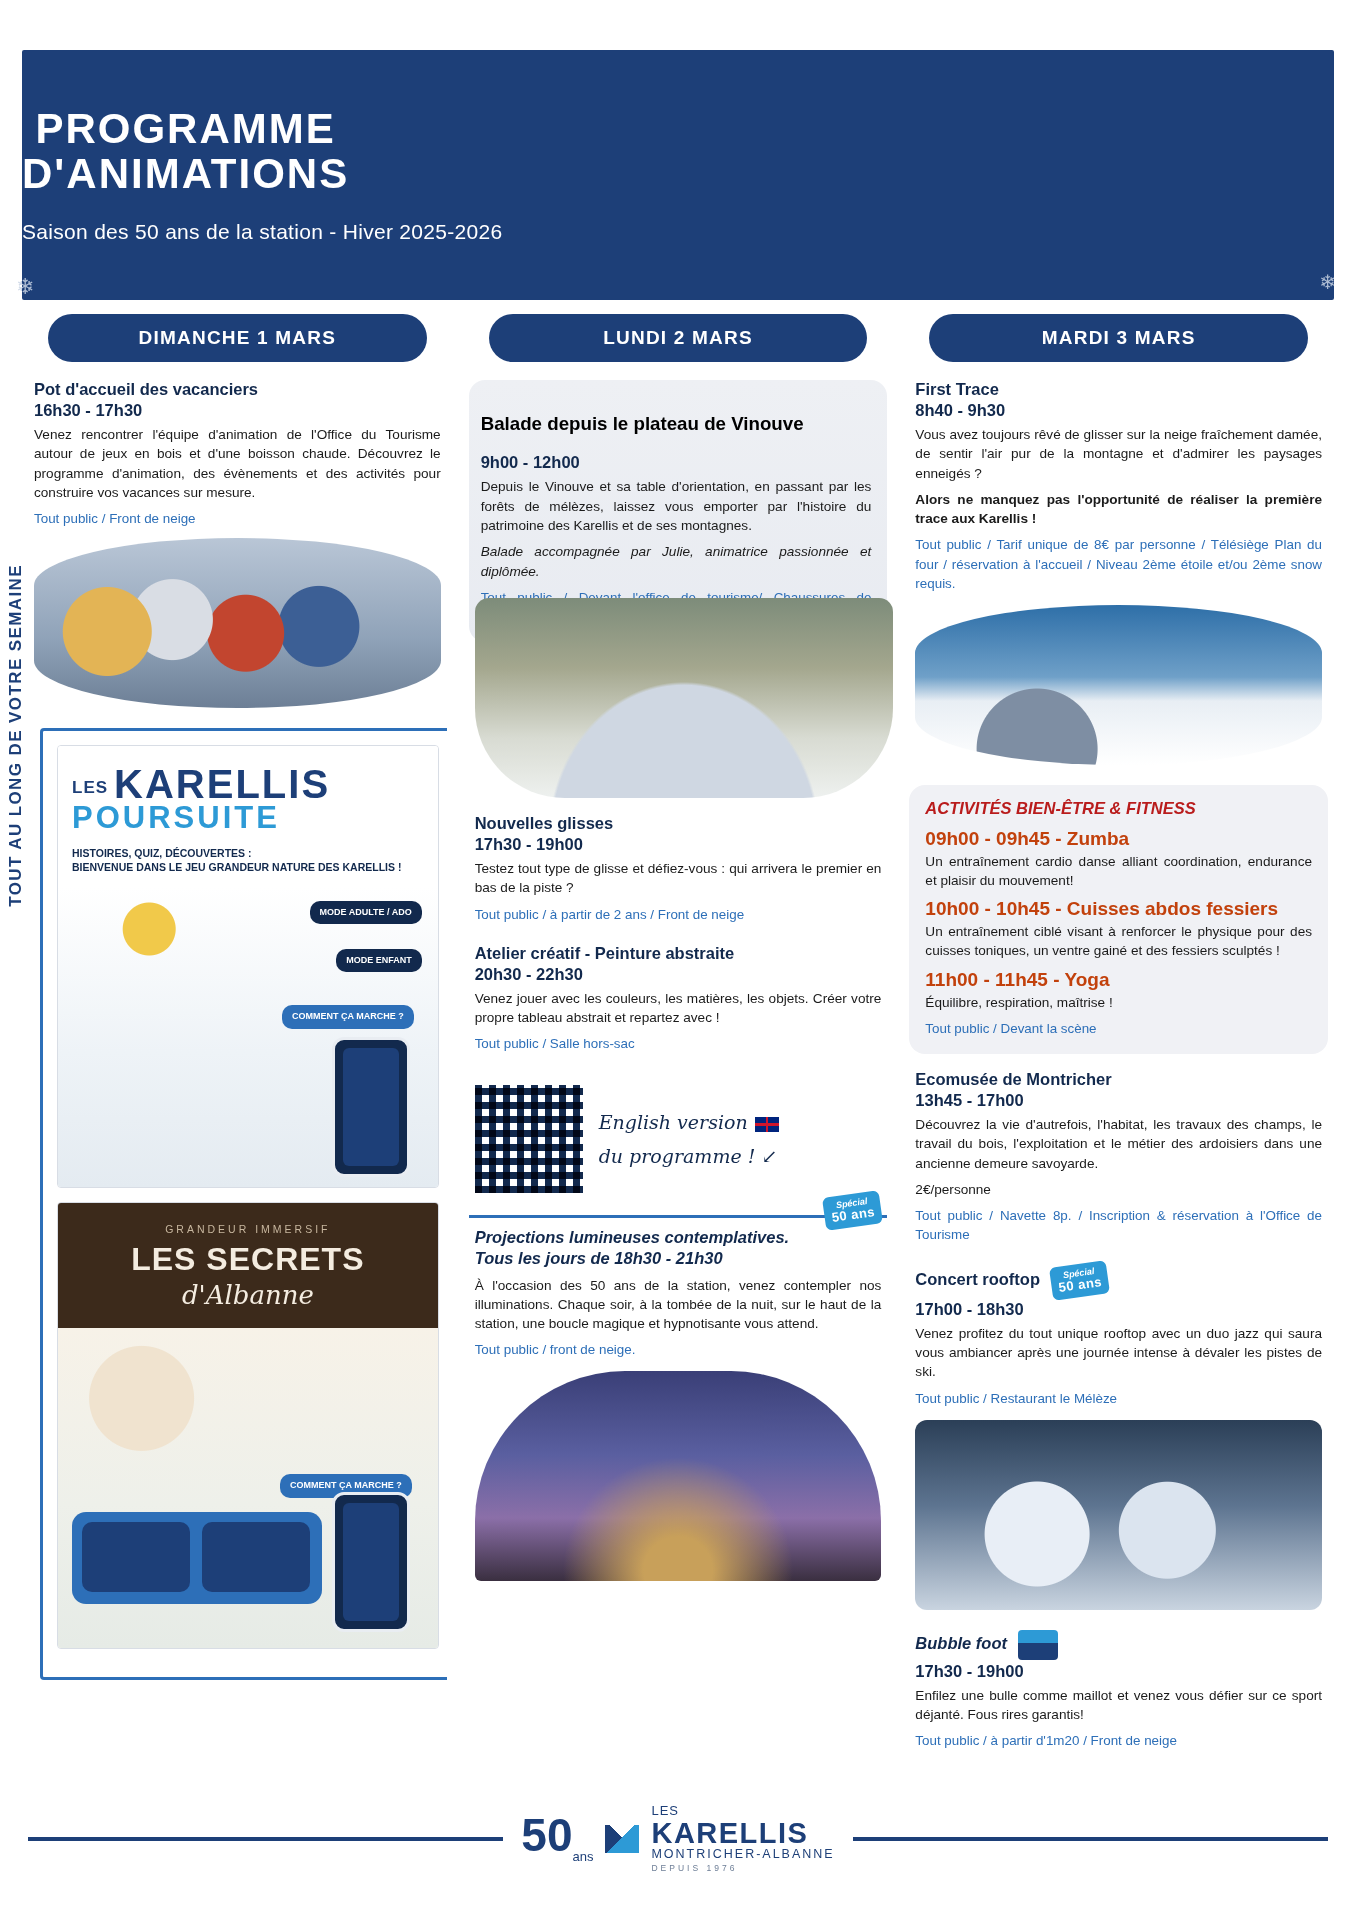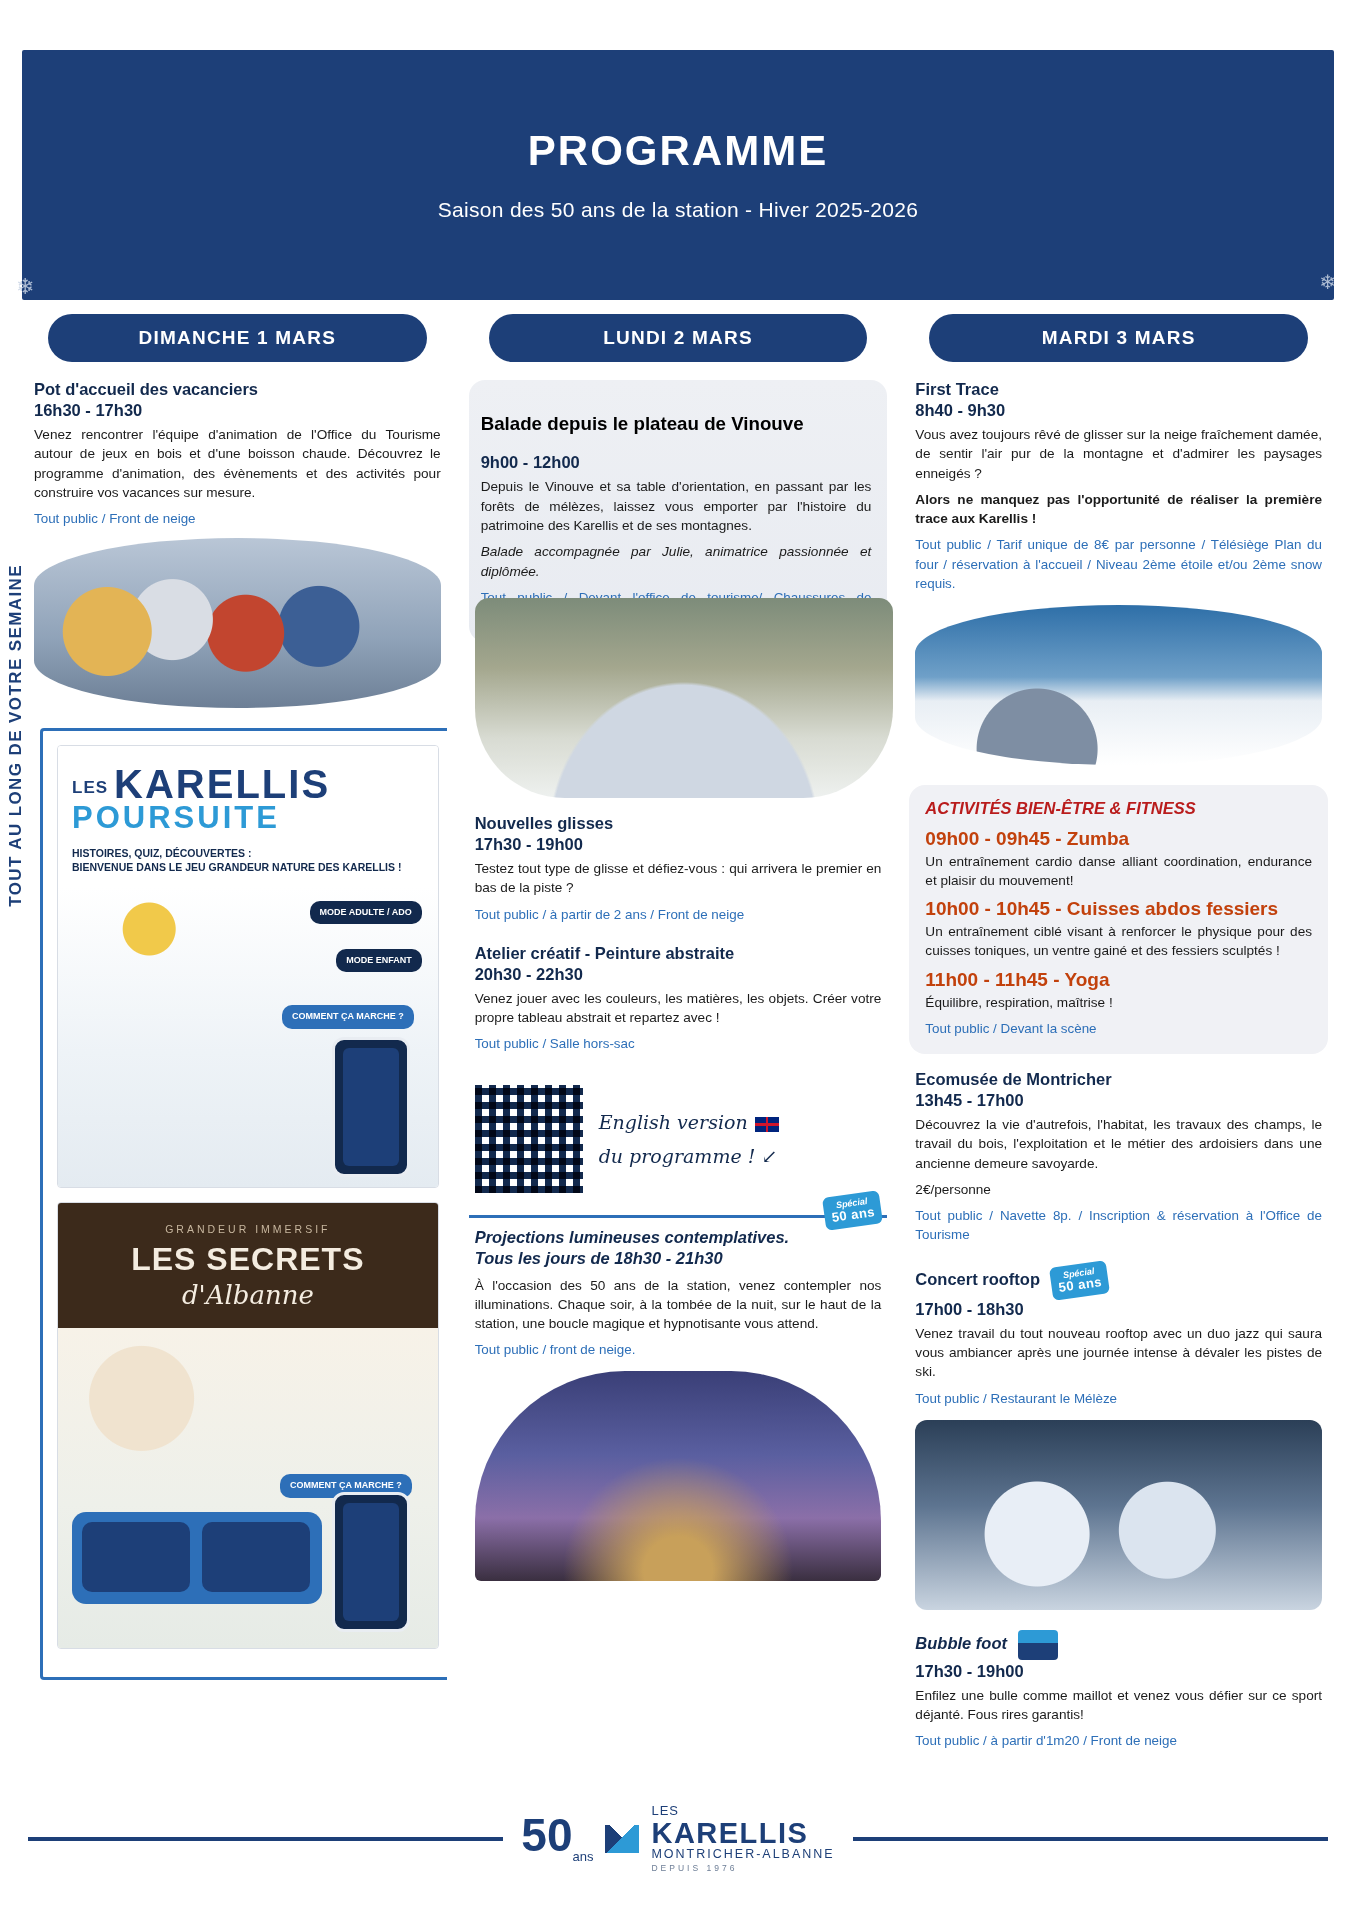--- a/index.html
+++ b/index.html
@@ -28,21 +28,21 @@
     width: 1312px;
     height: 250px;
     background: #1d3f78;
     border-radius: 2px;
   }
   .header-inner {
     position: absolute;
     left: 0; top: 28px;
     width: 1312px; height: 250px;
     display: flex; flex-direction: column;
-    align-items: center; justify-content: center;
+    align-items: flex-start; justify-content: center;
     color: #ffffff;
     text-align: center;
   }
   .header-title {
     font-size: 42px;
     font-weight: bold;
     letter-spacing: 2px;
     line-height: 1.08;
     margin: 0;
   }
@@ -379,20 +379,21 @@
     <span class="snow" style="left:26px;top:128px;font-size:26px;">❄</span>
     <span class="snow" style="left:120px;top:132px;font-size:22px;">❄</span>
     <span class="snow" style="right:38px;top:34px;font-size:40px;">❄</span>
     <span class="snow" style="right:110px;top:56px;font-size:26px;">❄</span>
     <span class="snow" style="right:46px;top:140px;font-size:40px;">❄</span>
     <span class="snow" style="right:34px;top:212px;font-size:26px;">❄</span>
     <div class="header-band"></div>
     <div class="header-inner">
       <h1 class="header-title">
         <span>PROGRAMME</span><br>
+        <span>D'ANIMATIONS</span>
       </h1>
       <div class="header-sub">Saison des 50 ans de la station - Hiver 2025-2026</div>
     </div>
     <span class="snow" style="left:-6px;top:252px;font-size:22px;color:#c9d4e4;">❄</span>
     <span class="snow" style="right:-2px;top:248px;font-size:20px;color:#c9d4e4;">❄</span>
   </div>
 
   <div class="columns">
 
     <div class="col col1">
@@ -535,21 +536,21 @@
 
       <div class="block">
         <h3>
           <span>Concert rooftop</span>
           <span class="badge-50">
             <span class="b1">Spécial</span>
             <span class="b2">50 ans</span>
           </span>
         </h3>
         <div class="time">17h00 - 18h30</div>
-        <p class="desc">Venez travail du tout nouveau rooftop avec un duo jazz qui saura vous ambiancer après une journée intense à dévaler les pistes de ski.</p>
+        <p class="desc">Venez profitez du tout unique rooftop avec un duo jazz qui saura vous ambiancer après une journée intense à dévaler les pistes de ski.</p>
         <p class="info">Tout public / Restaurant le Mélèze</p>
         <div class="photo ph-bubble" style="margin-top:12px;"></div>
       </div>
 
       <div class="block">
         <h3 class="italic">
           <span>Bubble foot</span>
           <span class="logo-mini"></span>
         </h3>
         <div class="time">17h30 - 19h00</div>

